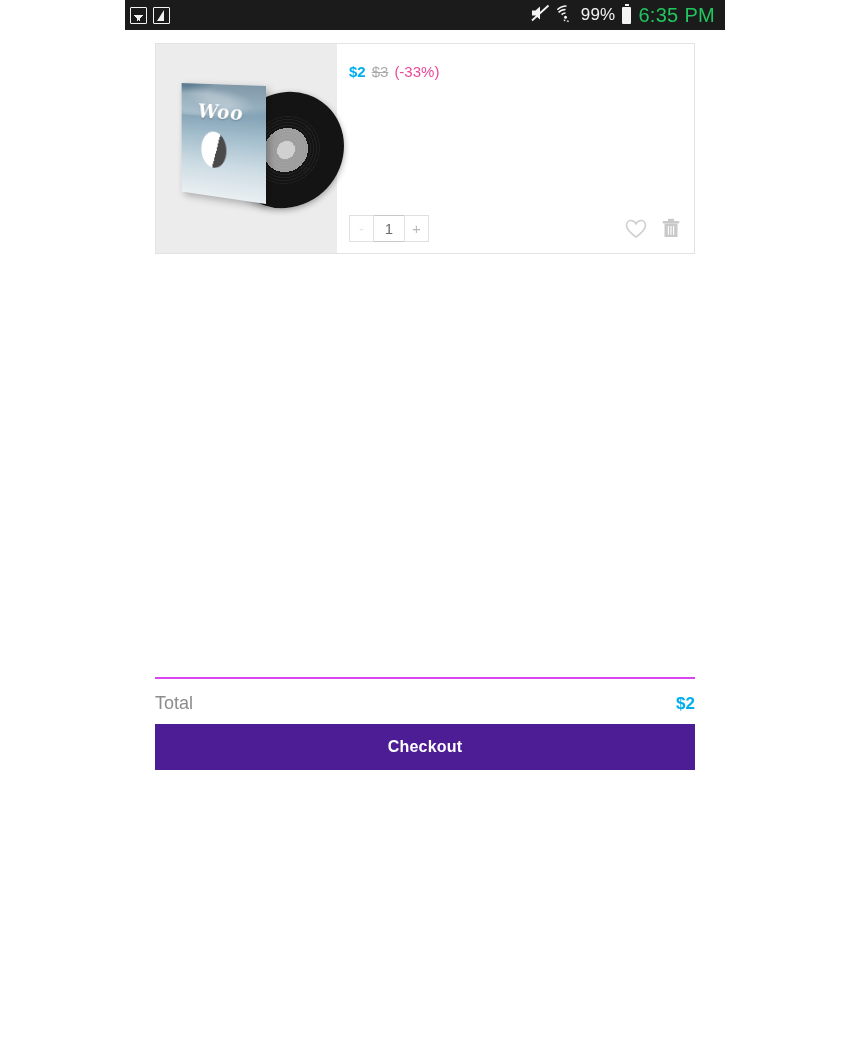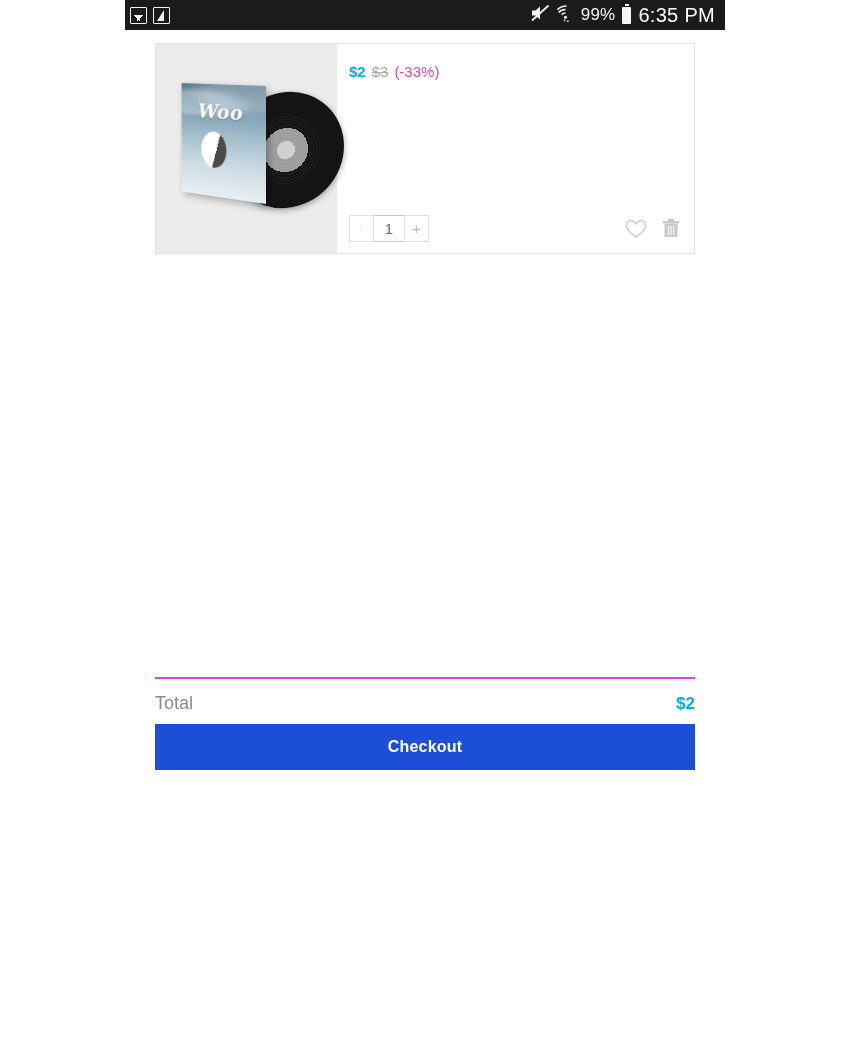--- a/index.html
+++ b/index.html
@@ -69,21 +69,21 @@
     width: 0; height: 0;
     border-left: 7px solid transparent;
     border-bottom: 11px solid #f2f2f2;
   }
   .sb-text {
     color: #f4f4f4;
     font-size: 17px;
     letter-spacing: .2px;
   }
   .sb-time {
-    color: #ffffff;
+    color: #22c55e;
     font-size: 20px;
     letter-spacing: .3px;
   }
   .battery {
     width: 9px;
     height: 17px;
     background: #f4f4f4;
     border-radius: 1px;
     position: relative;
   }
@@ -335,21 +335,21 @@
     color: #8c8c8c;
     font-size: 18px;
   }
   #total-value {
     margin-left: auto;
     color: #00aeef;
     font-size: 17px;
     font-weight: bold;
   }
   #checkout-btn {
-    background: #1d4ed8;
+    background: #4c1d95;
     color: #ffffff;
     font-size: 16px;
     font-weight: bold;
     text-align: center;
     padding: 14px 0;
     cursor: pointer;
     letter-spacing: .2px;
   }
 </style>
 </head>

